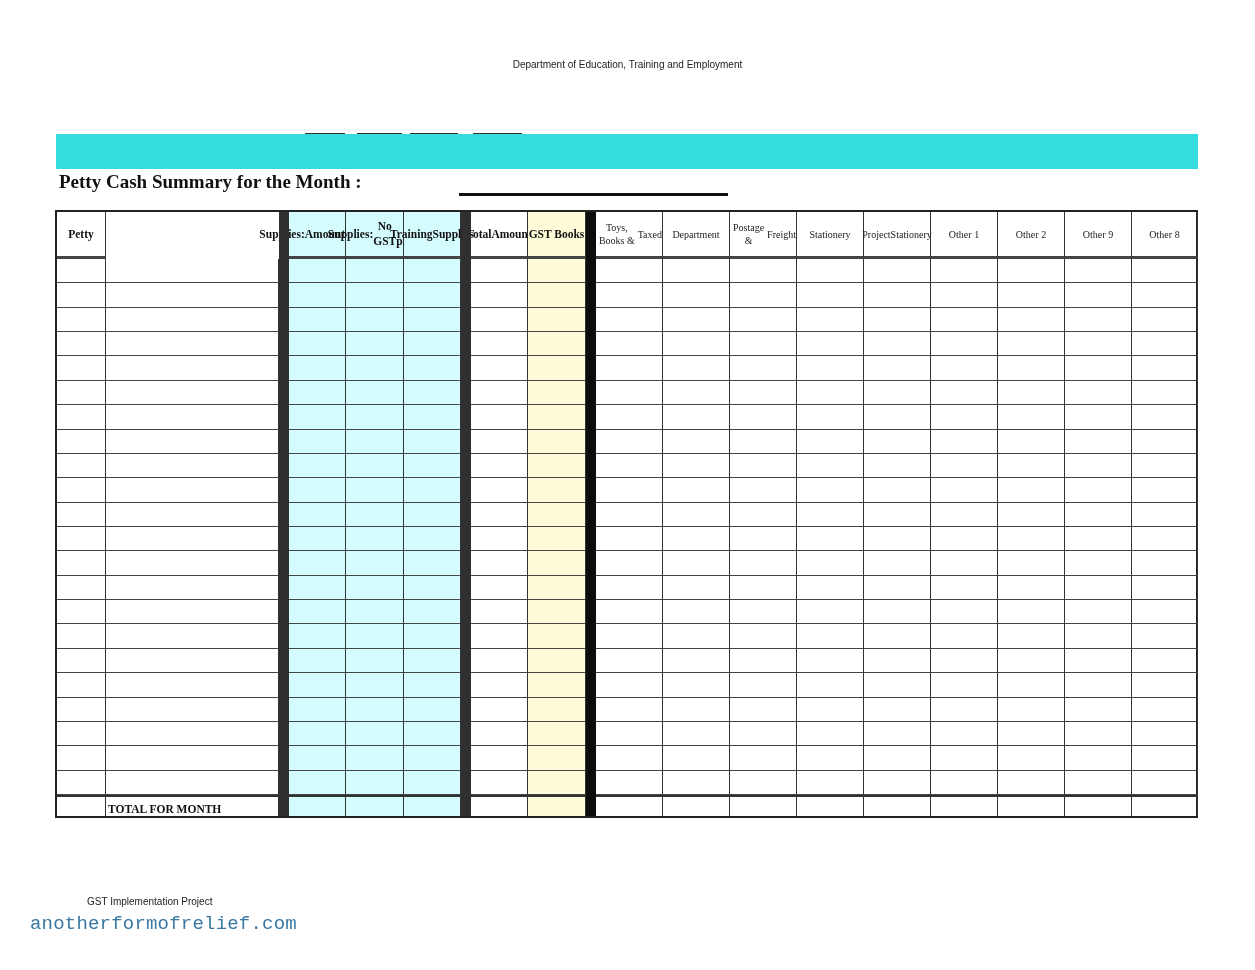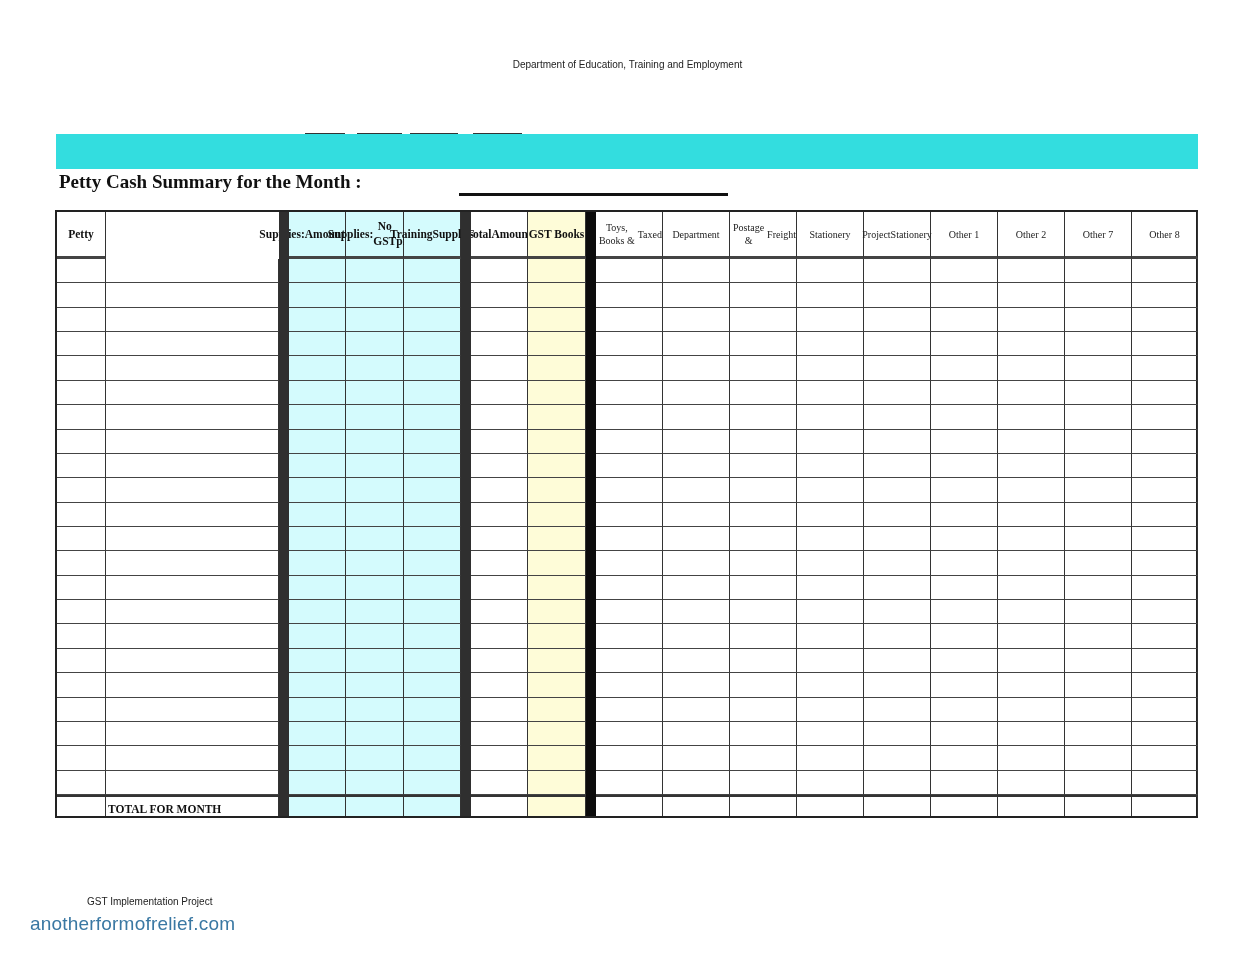--- a/index.html
+++ b/index.html
@@ -12,21 +12,21 @@
   .sheet { position: absolute; left: 55px; top: 210px; width: 1143px; height: 608px; border: 2px solid #222; box-sizing: border-box; }
   .cell { position: absolute; box-sizing: border-box; border-right: 1.5px solid #333; border-bottom: 1.5px solid #444; display: flex; align-items: center; justify-content: center; text-align: center; }
   .hdr { font-size: 11.5px; font-weight: bold; line-height: 15px; }
   .hdr.light { font-weight: normal; font-size: 10px; line-height: 13px; color: #222; }
   .blue { background: #d4fbfd; }
   .yellow { background: #fefcd8; }
   .sep-dark { position: absolute; background: #2f2f2f; }
   .sep-black { position: absolute; background: #0c0c0c; }
   .total-label { justify-content: flex-start; align-items: flex-end; padding-left: 2px; padding-bottom: 1px; font-size: 11.5px; font-weight: bold; }
   .footer-proj { position: absolute; left: 87px; top: 896px; font-family: "Liberation Sans", sans-serif; font-size: 10px; color: #222; }
-  .footer-site { position: absolute; left: 30px; top: 913px; font-family: Liberation Sans, sans-serif; font-size: 19px; color: #3a78a3; letter-spacing: 0.2px; }
+  .footer-site { position: absolute; left: 30px; top: 913px; font-family: Liberation Mono, monospace; font-size: 19px; color: #3a78a3; letter-spacing: 0.2px; }
 </style>
 </head>
 <body>
 
 <div class="dept">Department of Education, Training and Employment</div>
 
 <div class="banner-tabs" style="left:305px;width:40px"></div>
 <div class="banner-tabs" style="left:357px;width:45px"></div>
 <div class="banner-tabs" style="left:410px;width:48px"></div>
 <div class="banner-tabs" style="left:473px;width:49px"></div>
@@ -65,21 +65,21 @@
       <span style="display:block">Postage &amp;</span>
       <span style="display:block">Freight</span>
     </div>
     <div class="cell hdr  light" style="left: 740px; top: 0px; width: 67px; height: 47px; border-bottom: 3px solid rgb(68, 68, 68);">Stationery</div>
     <div class="cell hdr  light" style="left: 807px; top: 0px; width: 67px; height: 47px; border-bottom: 3px solid rgb(68, 68, 68);">
       <span style="display:block">Project</span>
       <span style="display:block">Stationery</span>
     </div>
     <div class="cell hdr  light" style="left: 874px; top: 0px; width: 67px; height: 47px; border-bottom: 3px solid rgb(68, 68, 68);">Other 1</div>
     <div class="cell hdr  light" style="left: 941px; top: 0px; width: 67px; height: 47px; border-bottom: 3px solid rgb(68, 68, 68);">Other 2</div>
-    <div class="cell hdr  light" style="left: 1008px; top: 0px; width: 67px; height: 47px; border-bottom: 3px solid rgb(68, 68, 68);">Other 7</div>
+    <div class="cell hdr  light" style="left: 1008px; top: 0px; width: 67px; height: 47px; border-bottom: 3px solid rgb(68, 68, 68);">Other 9</div>
     <div class="cell hdr  light" style="left: 1075px; top: 0px; width: 66px; height: 47px; border-bottom: 3px solid rgb(68, 68, 68);">Other 8</div>
     <div class="cell " style="left: 0px; top: 47px; width: 49px; height: 24.3636px;"></div>
     <div class="cell " style="left: 49px; top: 47px; width: 173px; height: 24.3636px;"></div>
     <div class="cell blue" style="left: 232px; top: 47px; width: 57px; height: 24.3636px;"></div>
     <div class="cell blue" style="left: 289px; top: 47px; width: 58px; height: 24.3636px;"></div>
     <div class="cell blue" style="left: 347px; top: 47px; width: 57px; height: 24.3636px;"></div>
     <div class="cell " style="left: 414px; top: 47px; width: 57px; height: 24.3636px;"></div>
     <div class="cell yellow" style="left: 471px; top: 47px; width: 58px; height: 24.3636px;"></div>
     <div class="cell " style="left: 539px; top: 47px; width: 67px; height: 24.3636px;"></div>
     <div class="cell " style="left: 606px; top: 47px; width: 67px; height: 24.3636px;"></div>

